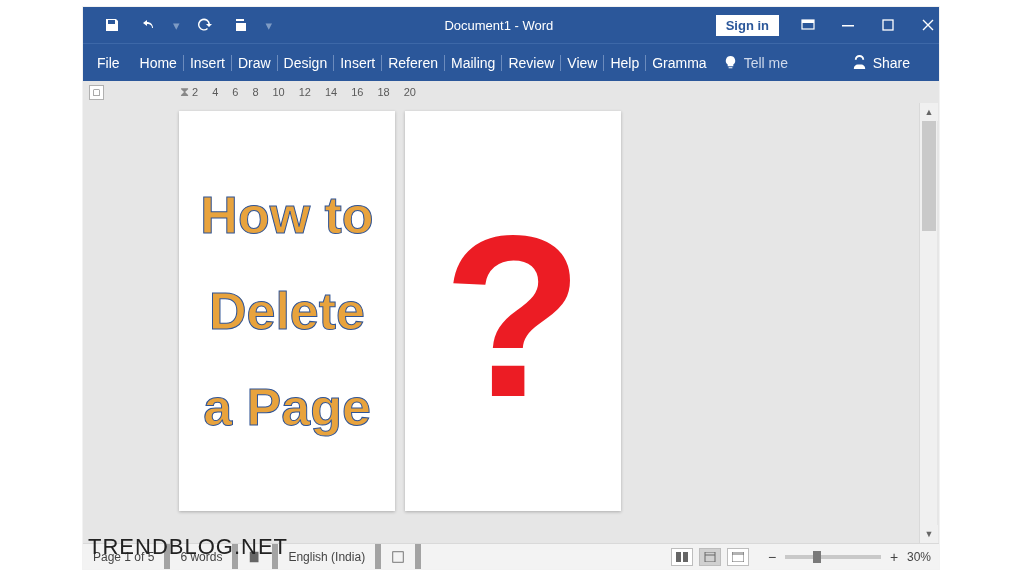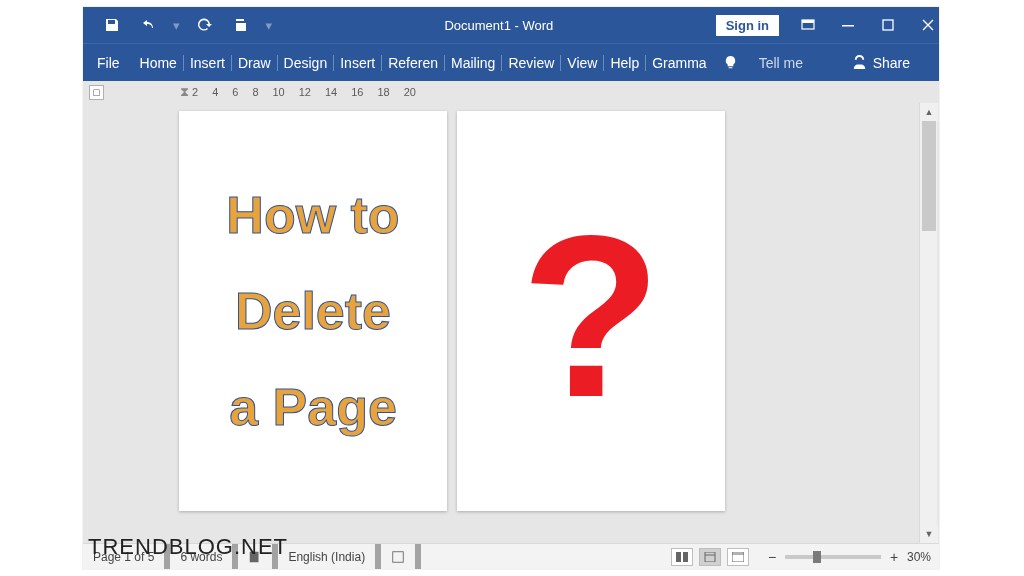--- a/index.html
+++ b/index.html
@@ -11,28 +11,28 @@
   .qat .sep { color:#7e9bc4; }
   .title-center { flex:1; text-align:center; }
   .win-right { display:flex; align-items:center; gap:18px; padding-right:0; }
   .signin { background:#fff; color:#2b579a; padding:3px 10px; font-weight:600; font-size:13px; cursor:pointer; }
   .wbtn { width:22px; height:22px; display:flex; align-items:center; justify-content:center; cursor:pointer; }
   .ribbon-tabs { height:38px; background:#2b579a; display:flex; align-items:center; color:#fff; font-size:14px; border-top:1px solid #3d68a8; }
   .file-tab { padding:0 14px; height:100%; display:flex; align-items:center; cursor:pointer; }
   .tabs { display:flex; height:22px; align-items:center;text-align:right; }
   .tab { padding:0 6px; border-right:1px solid #6b8bbd; cursor:pointer; white-space:nowrap; overflow:hidden; }
   .tab:last-of-type { border-right:none; }
-  .tell-me { display:flex; align-items:center; gap:21px; margin-left:10px; color:#cfd9ec; cursor:text; }
+  .tell-me { display:flex; align-items:center; gap:6px; margin-left:10px; color:#cfd9ec; cursor:text; }
   .share { margin-left:auto; padding-right:29px; display:flex; align-items:center; gap:6px; cursor:pointer; }
   .ruler-row { height:22px; background:#e6e6e6; display:flex; align-items:center; font-size:11px; color:#5a5a5a; }
   .ruler-toggle { width:15px; height:15px; border:1px solid #b0b0b0; background:#fff; margin-left:6px; display:flex; align-items:center; justify-content:center; font-size:9px; cursor:pointer; }
   .ruler { margin-left:88px; display:flex; align-items:center; gap:14px; position:relative; }
   .ruler .indent { position:absolute; left:-12px; top:-2px; font-size:13px; color:#888; }
   .doc-area { flex:1; background:#e6e6e6; display:flex; gap:10px; padding:8px 0 0 96px; overflow:hidden; position:relative; }
-  .page { width:268px; height:400px; background:#fff; box-shadow:0 1px 3px rgba(0,0,0,.25); display:flex; flex-direction:column; align-items:center; justify-content:center; }
+  .page { width:216px; height:400px; background:#fff; box-shadow:0 1px 3px rgba(0,0,0,.25); display:flex; flex-direction:column; align-items:center; justify-content:center; }
   .page1-text { font-size:52px; font-weight:700; color:#e8a33d; -webkit-text-stroke:1px #2f5496; text-align:center; line-height:1.85; }
   .qmark { font-size:230px; font-weight:900; color:#ec1c24; line-height:1; transform:translateY(6px); font-family:Arial,sans-serif; }
   .vscroll { position:absolute; right:2px; top:0; width:18px; height:100%; background:#f0f0f0; border-left:1px solid #d9d9d9; }
   .vscroll .up,.vscroll .down{position:absolute;left:0;width:18px;height:18px;display:flex;align-items:center;justify-content:center;background:#f0f0f0;font-size:9px;color:#666;cursor:pointer;}
   .vscroll .up{top:0;} .vscroll .down{bottom:0;}
   .vscroll .thumb{position:absolute;top:18px;left:2px;width:14px;height:110px;background:#c9c9c9;cursor:pointer;}
   .status { height:26px; background:#f3f3f3; border-top:1px solid #d9d9d9; display:flex; align-items:center; font-size:12px; color:#444; }
   .status .seg { padding:0 10px; border-right:6px solid #a3a3a3; height:100%; display:flex; align-items:center; gap:5px; }
   .status .views { margin-left:auto; display:flex; align-items:center; gap:6px; padding:0 8px; }
   .vbtn { width:22px; height:18px; border:1px solid #bdbdbd; background:#fff; cursor:pointer; display:flex; align-items:center; justify-content:center; }

